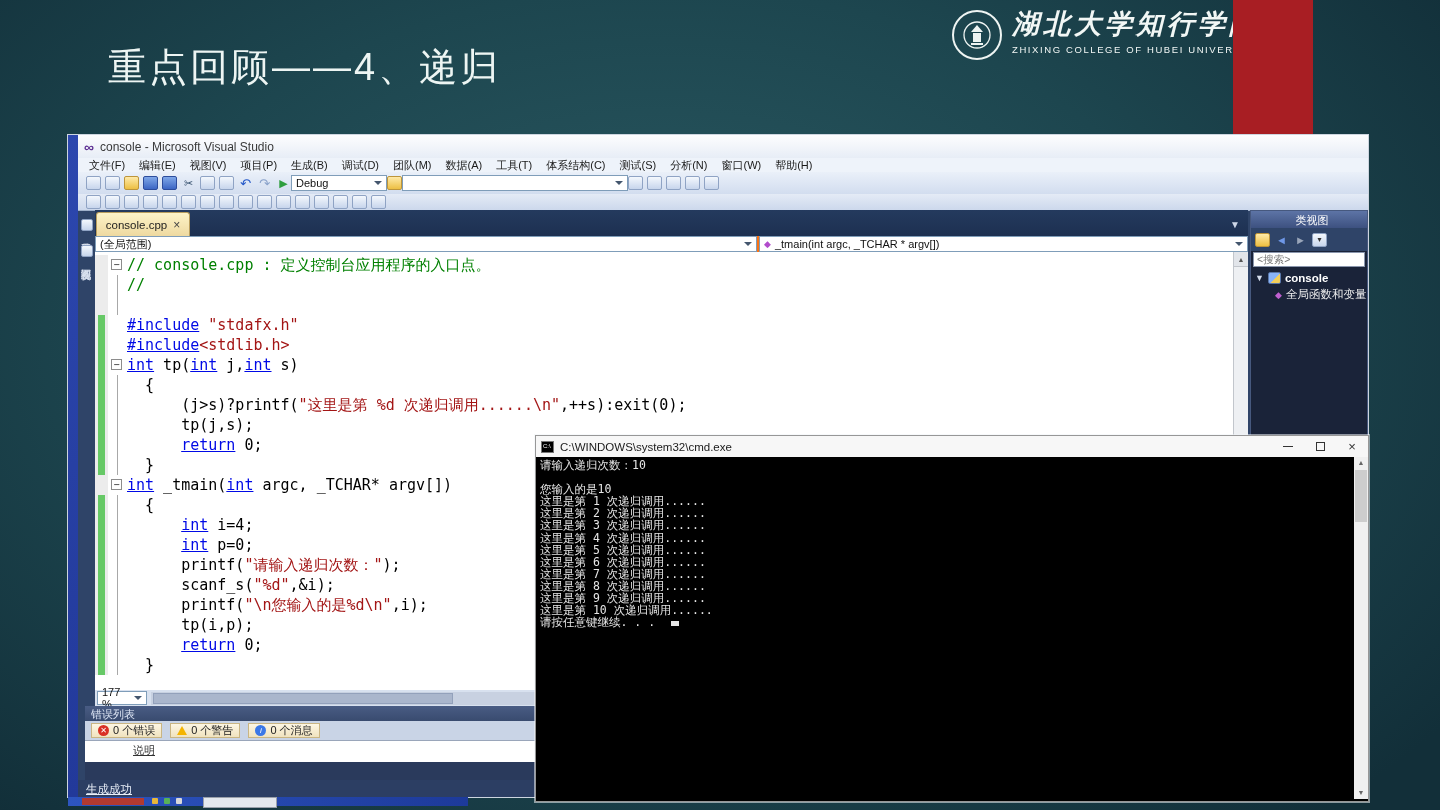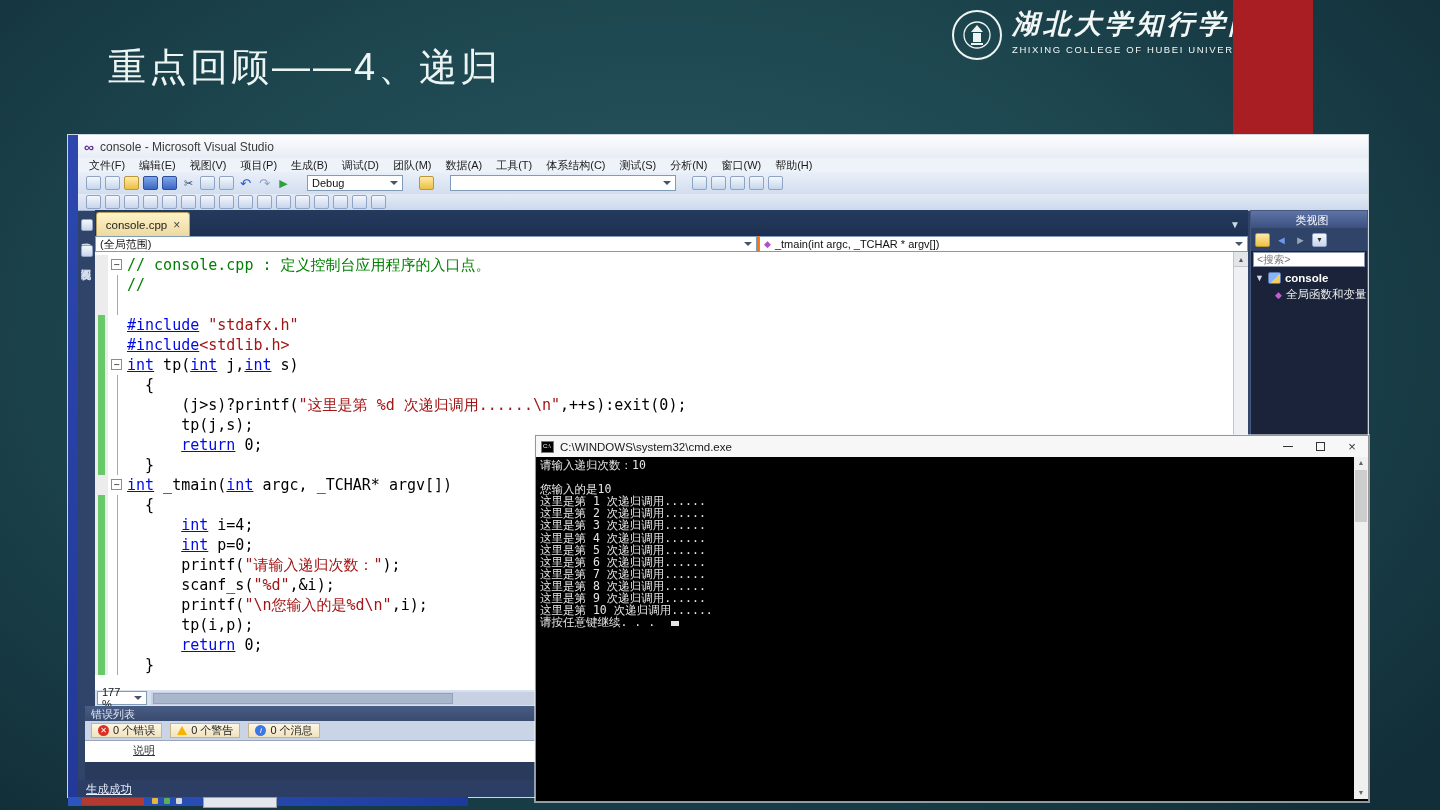--- a/index.html
+++ b/index.html
@@ -14,21 +14,21 @@
   .logo-cn{font-size:27px;font-weight:bold;font-style:italic;letter-spacing:4px;white-space:nowrap;}
   .logo-en{font-size:9.5px;letter-spacing:1.6px;margin-top:2px;white-space:nowrap;}
   
   .vs{position:absolute;left:68px;top:135px;width:1300px;height:662px;background:#2f4468;box-shadow:0 0 0 1px #cdd5df;}
   .vs *{box-sizing:border-box;}
   .vs-edge{position:absolute;left:0;top:0;width:10px;height:100%;background:linear-gradient(180deg,#2c47ae,#22399a);}
   .vs-titlebar{position:absolute;left:10px;top:0;right:0;height:23px;background:linear-gradient(#fdfdfe,#e7edf6);display:flex;align-items:center;gap:6px;padding-left:6px;font-size:12px;color:#3a3a3a;}
   .vs-logo{color:#5c2d91;font-weight:bold;font-size:14px;}
   .vs-menubar{position:absolute;left:10px;top:23px;right:0;height:14px;background:#eef3fa;display:flex;align-items:center;font-size:11px;color:#1a1a1a;padding-left:4px;}
   .menu-item{padding:0 7px;white-space:nowrap;}
-  .vs-toolbar1{position:absolute;left:10px;top:37px;right:0;height:22px;background:linear-gradient(#eaf0f9,#d2ddef);display:flex;align-items:center;gap:16px;padding-left:8px;}
+  .vs-toolbar1{position:absolute;left:10px;top:37px;right:0;height:22px;background:linear-gradient(#eaf0f9,#d2ddef);display:flex;align-items:center;gap:0;padding-left:8px;}
   .vs-toolbar2{position:absolute;left:10px;top:59px;right:0;height:17px;background:linear-gradient(#e4ebf6,#ccd8ec);border-bottom:1px solid #9fb0ca;display:flex;align-items:center;gap:4px;padding-left:8px;}
   .tb-icons{display:flex;align-items:center;gap:4px;}
   .chip{width:15px;height:14px;border:1px solid #8fa3c4;border-radius:2px;background:linear-gradient(#f4f8fd,#c7d5ec);display:flex;align-items:center;justify-content:center;font-size:11px;color:#35506e;}
   .chip[data-icon="open-file"],.chip[data-icon="new-folder"],.chip[data-icon="find-in-files"]{background:linear-gradient(#ffeaa8,#edbf43);border-color:#bd953b;}
   .chip[data-icon="save"],.chip[data-icon="save-all"]{background:linear-gradient(#7fa7e8,#3c66c4);border-color:#2c4c9c;}
   .chip[data-icon="cut"]{border-color:transparent;background:transparent;}
   .chip[data-icon="cut"]::before{content:"✂";}
   .chip[data-icon="undo"]::before{content:"↶";color:#2458c8;}
   .chip[data-icon="redo"]::before{content:"↷";color:#8ba3cb;}
   .chip[data-icon="undo"],.chip[data-icon="redo"]{border-color:transparent;background:transparent;font-size:13px;}

